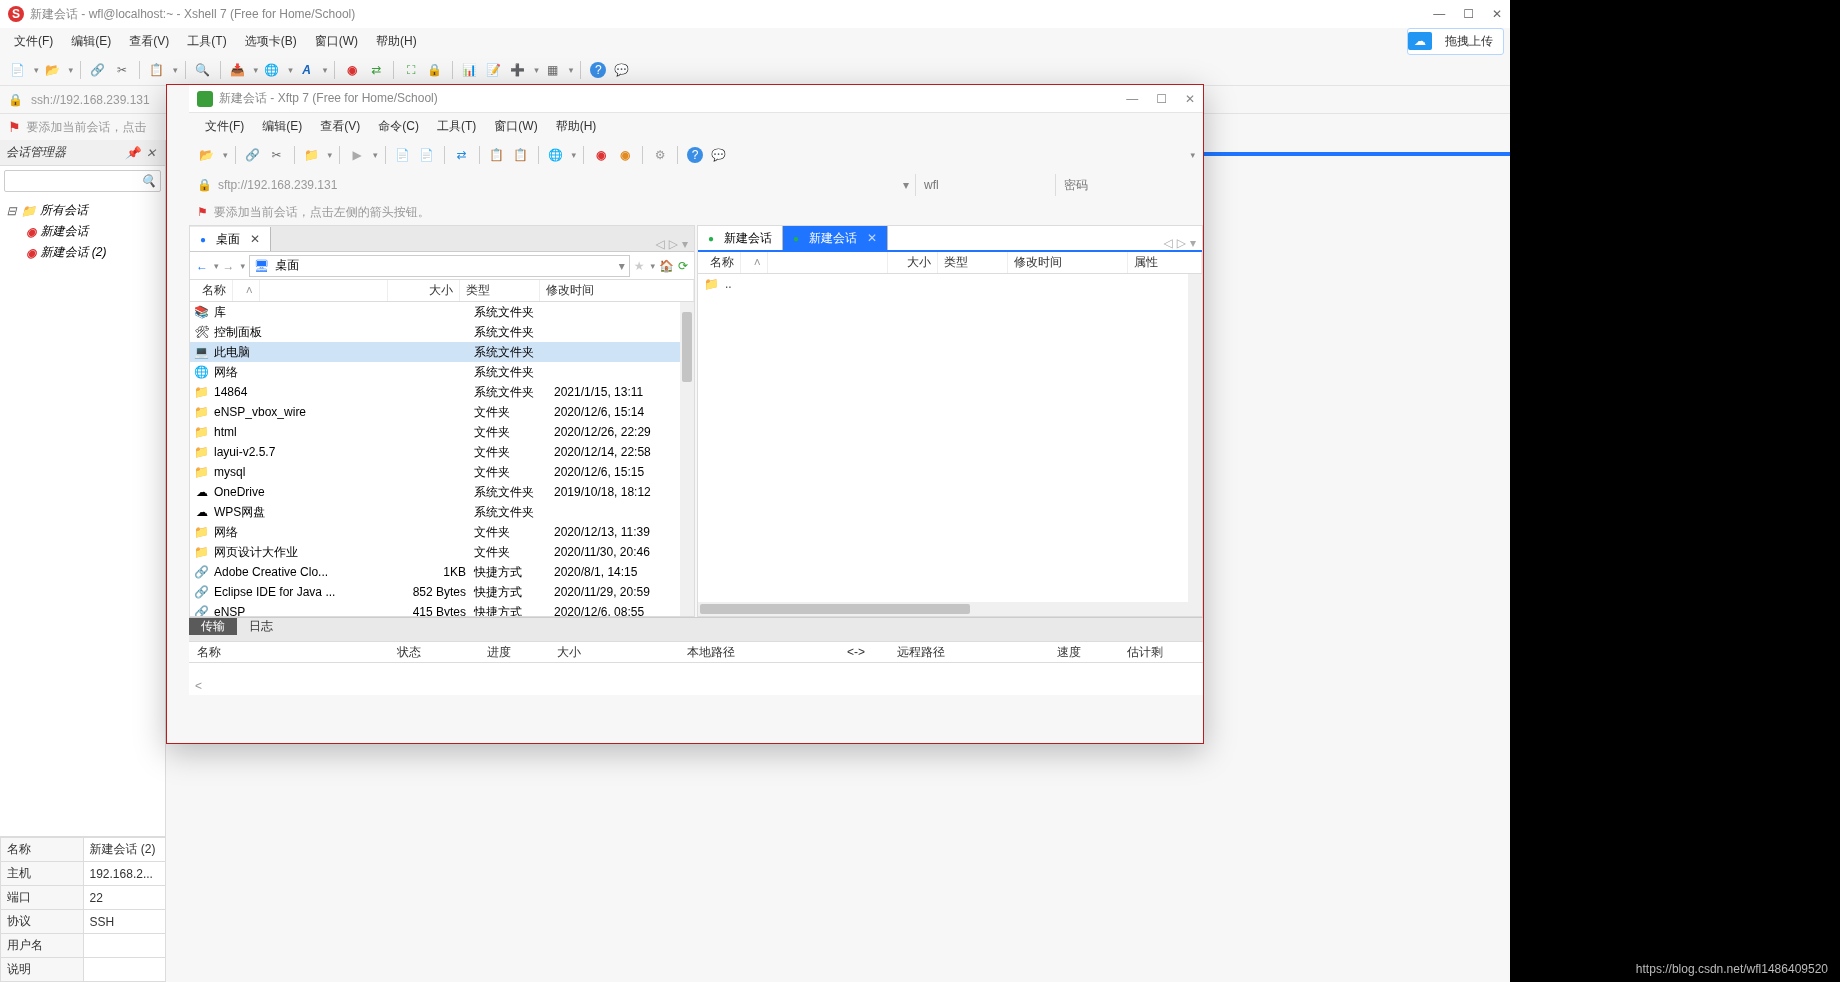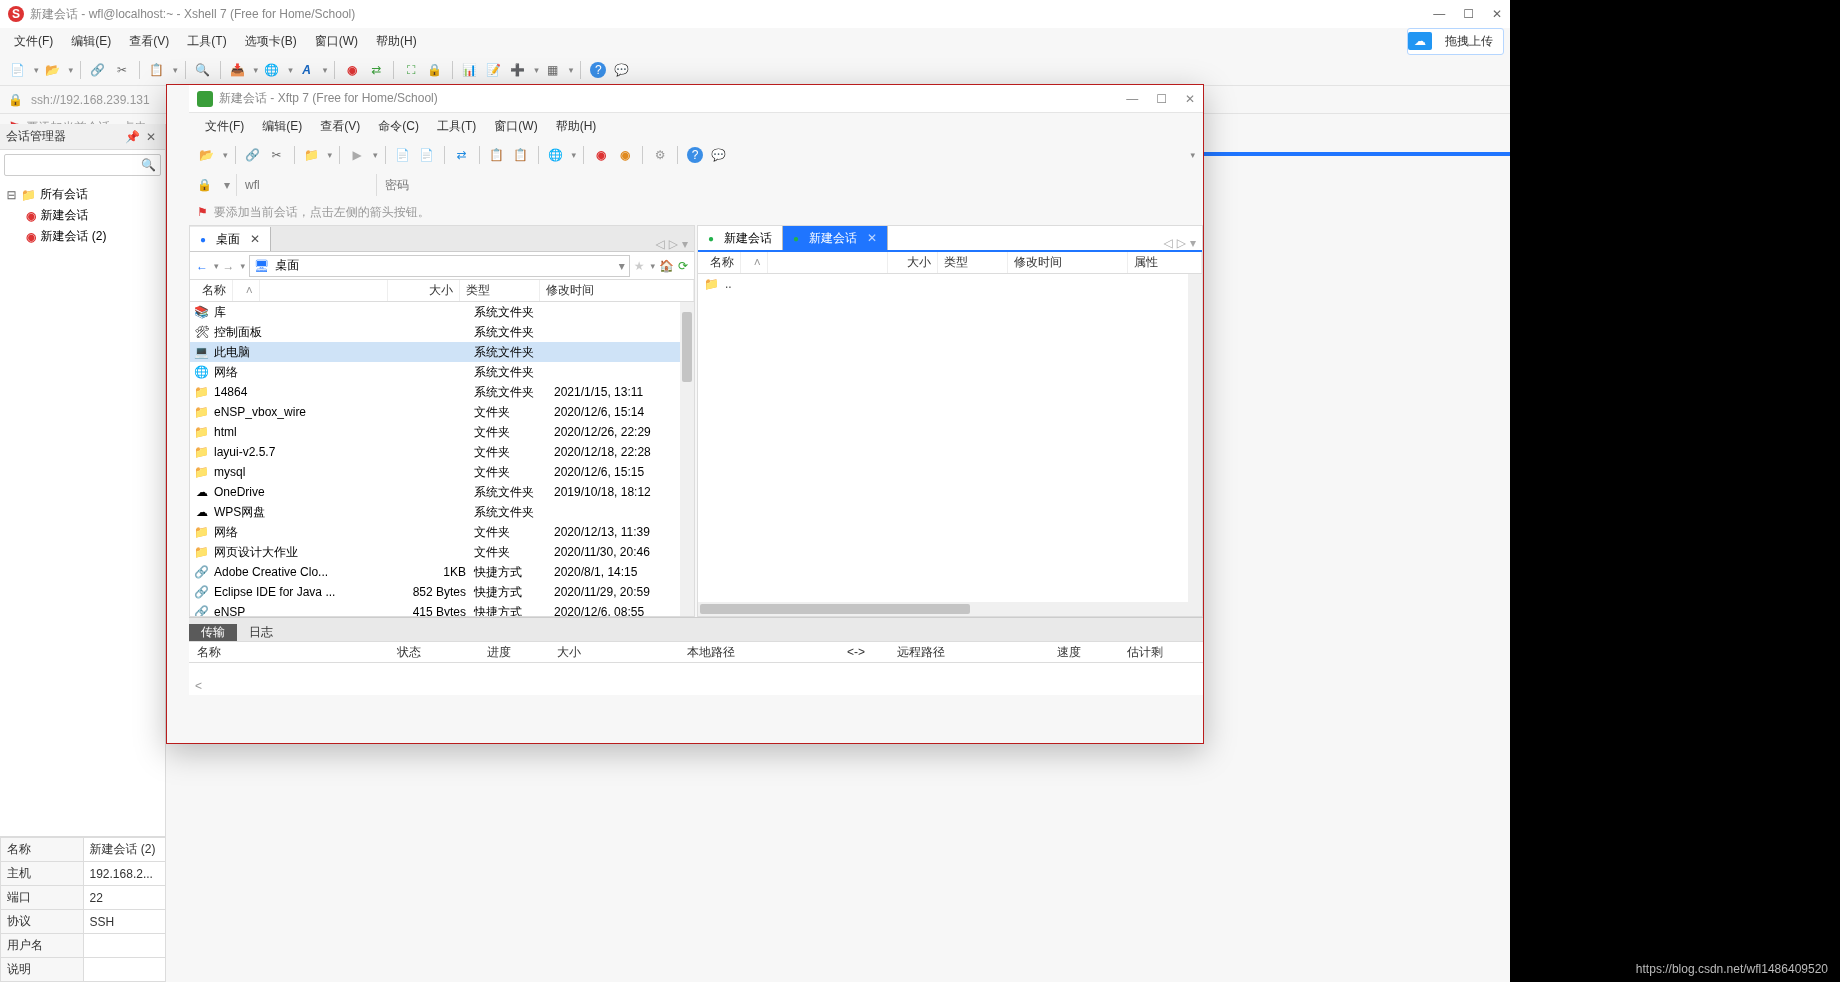--- a/index.html
+++ b/index.html
@@ -82,21 +82,21 @@
 .xf-row { display: flex; align-items: center; height: 20px; padding: 0 4px; }
 .xf-row.sel { background: #cfe3f7; }
 .xf-row .ic { width: 16px; text-align: center; margin-right: 4px; }
 .xf-row .nm { flex: 0 0 190px; overflow: hidden; text-overflow: ellipsis; white-space: nowrap; }
 .xf-row .sz { flex: 0 0 70px; text-align: right; padding-right: 8px; }
 .xf-row .tp { flex: 0 0 80px; }
 .xf-row .mt { flex: 0 0 130px; }
 .xf-scroll { position: absolute; right: 0; top: 0; bottom: 0; width: 14px; background: #f0f0f0; }
 .xf-scroll .thumb { position: absolute; left: 2px; right: 2px; top: 10px; height: 70px; background: #c4c4c4; border-radius: 2px; }
 
-.xf-bottomtabs { height: 24px; background: #e9e9e9; display: flex; align-items: flex-end; border-top: 1px solid #ccc; }
+.xf-bottomtabs { height: 24px; background: #e9e9e9; display: flex; align-items: flex-start; border-top: 1px solid #ccc; }
 .xf-bottomtabs .bt { padding: 0 12px; display: inline-flex; align-items: center; color: #333; }
 .xf-bottomtabs .bt.active { background: #5a5a5a; color: #fff; }
 .xf-transfer-hdr { height: 22px; display: flex; align-items: center; background: #fff; border-top: 1px solid #dcdcdc; border-bottom: 1px solid #dcdcdc; }
 .xf-transfer-hdr span { padding: 0 8px; color: #333; }
 .xf-transfer-body { height: 32px; background: #fff; position: relative; }
 .xf-transfer-body .lt { position: absolute; left: 6px; bottom: 2px; color: #999; }
 .xf-status { height: 22px; display: flex; align-items: center; padding: 0 10px; background: #f7f7f7; border-top: 1px solid #dcdcdc; color: #555; gap: 30px; }
 .xf-status .r { margin-left: auto; display: flex; gap: 40px; }
 
 .watermark { position: absolute; right: 12px; bottom: 6px; color: #bbb; font-size: 12px; }
@@ -184,21 +184,21 @@
     <span class="lock">🔒</span>
     <span class="addr-text">ssh://192.168.239.131</span>
   </div>
   <div class="xs-hint">
     <span class="flag">⚑</span>
     <span>要添加当前会话，点击</span>
   </div>
 
   <div class="blue-band"></div>
 
-  <div class="xs-side" style="position:absolute; left:0; top:124px; bottom:124px;">
+  <div class="xs-side" style="position:absolute; left:0; top:140px; bottom:124px;font-style:italic;">
     <div class="xs-side-hdr">
       <span class="lbl">会话管理器</span>
       <span class="pin">📌</span>
       <span class="x">✕</span>
     </div>
     <div class="xs-side-search">
       <div class="box">
         <span></span>
         <span class="mag">🔍</span>
       </div>
@@ -300,20 +300,21 @@
     <span class="tb-ico" style="color:#e08a1f;font-weight:bold">◉</span>
     <span class="tb-sep"></span>
     <span class="tb-ico ico-gear" style="color:#999"></span>
     <span class="tb-sep"></span>
     <span class="tb-ico ico-help"></span>
     <span class="tb-ico" style="color:#ccc">💬</span>
     <span style="margin-left:auto" class="tb-dd">▾</span>
   </div>
   <div class="xf-addr">
     <span class="lock">🔒</span>
+    <span class="addr-box">sftp://192.168.239.131</span>
     <span class="dd">▾</span>
     <input placeholder="wfl" style="">
     <input type="password" placeholder="密码" style="">
   </div>
   <div class="xf-hint">
     <span class="flag" style="color:#d33">⚑</span>
     <span>要添加当前会话，点击左侧的箭头按钮。</span>
   </div>
 
   <div class="xf-panes">
@@ -400,21 +401,21 @@
             <span class="nm">html</span>
             <span class="sz"></span>
             <span class="tp">文件夹</span>
             <span class="mt">2020/12/26, 22:29</span>
           </div>
           <div class="xf-row">
             <span class="ic">📁</span>
             <span class="nm">layui-v2.5.7</span>
             <span class="sz"></span>
             <span class="tp">文件夹</span>
-            <span class="mt">2020/12/18, 22:28</span>
+            <span class="mt">2020/12/14, 22:58</span>
           </div>
           <div class="xf-row">
             <span class="ic">📁</span>
             <span class="nm">mysql</span>
             <span class="sz"></span>
             <span class="tp">文件夹</span>
             <span class="mt">2020/12/6, 15:15</span>
           </div>
           <div class="xf-row">
             <span class="ic">☁</span>

